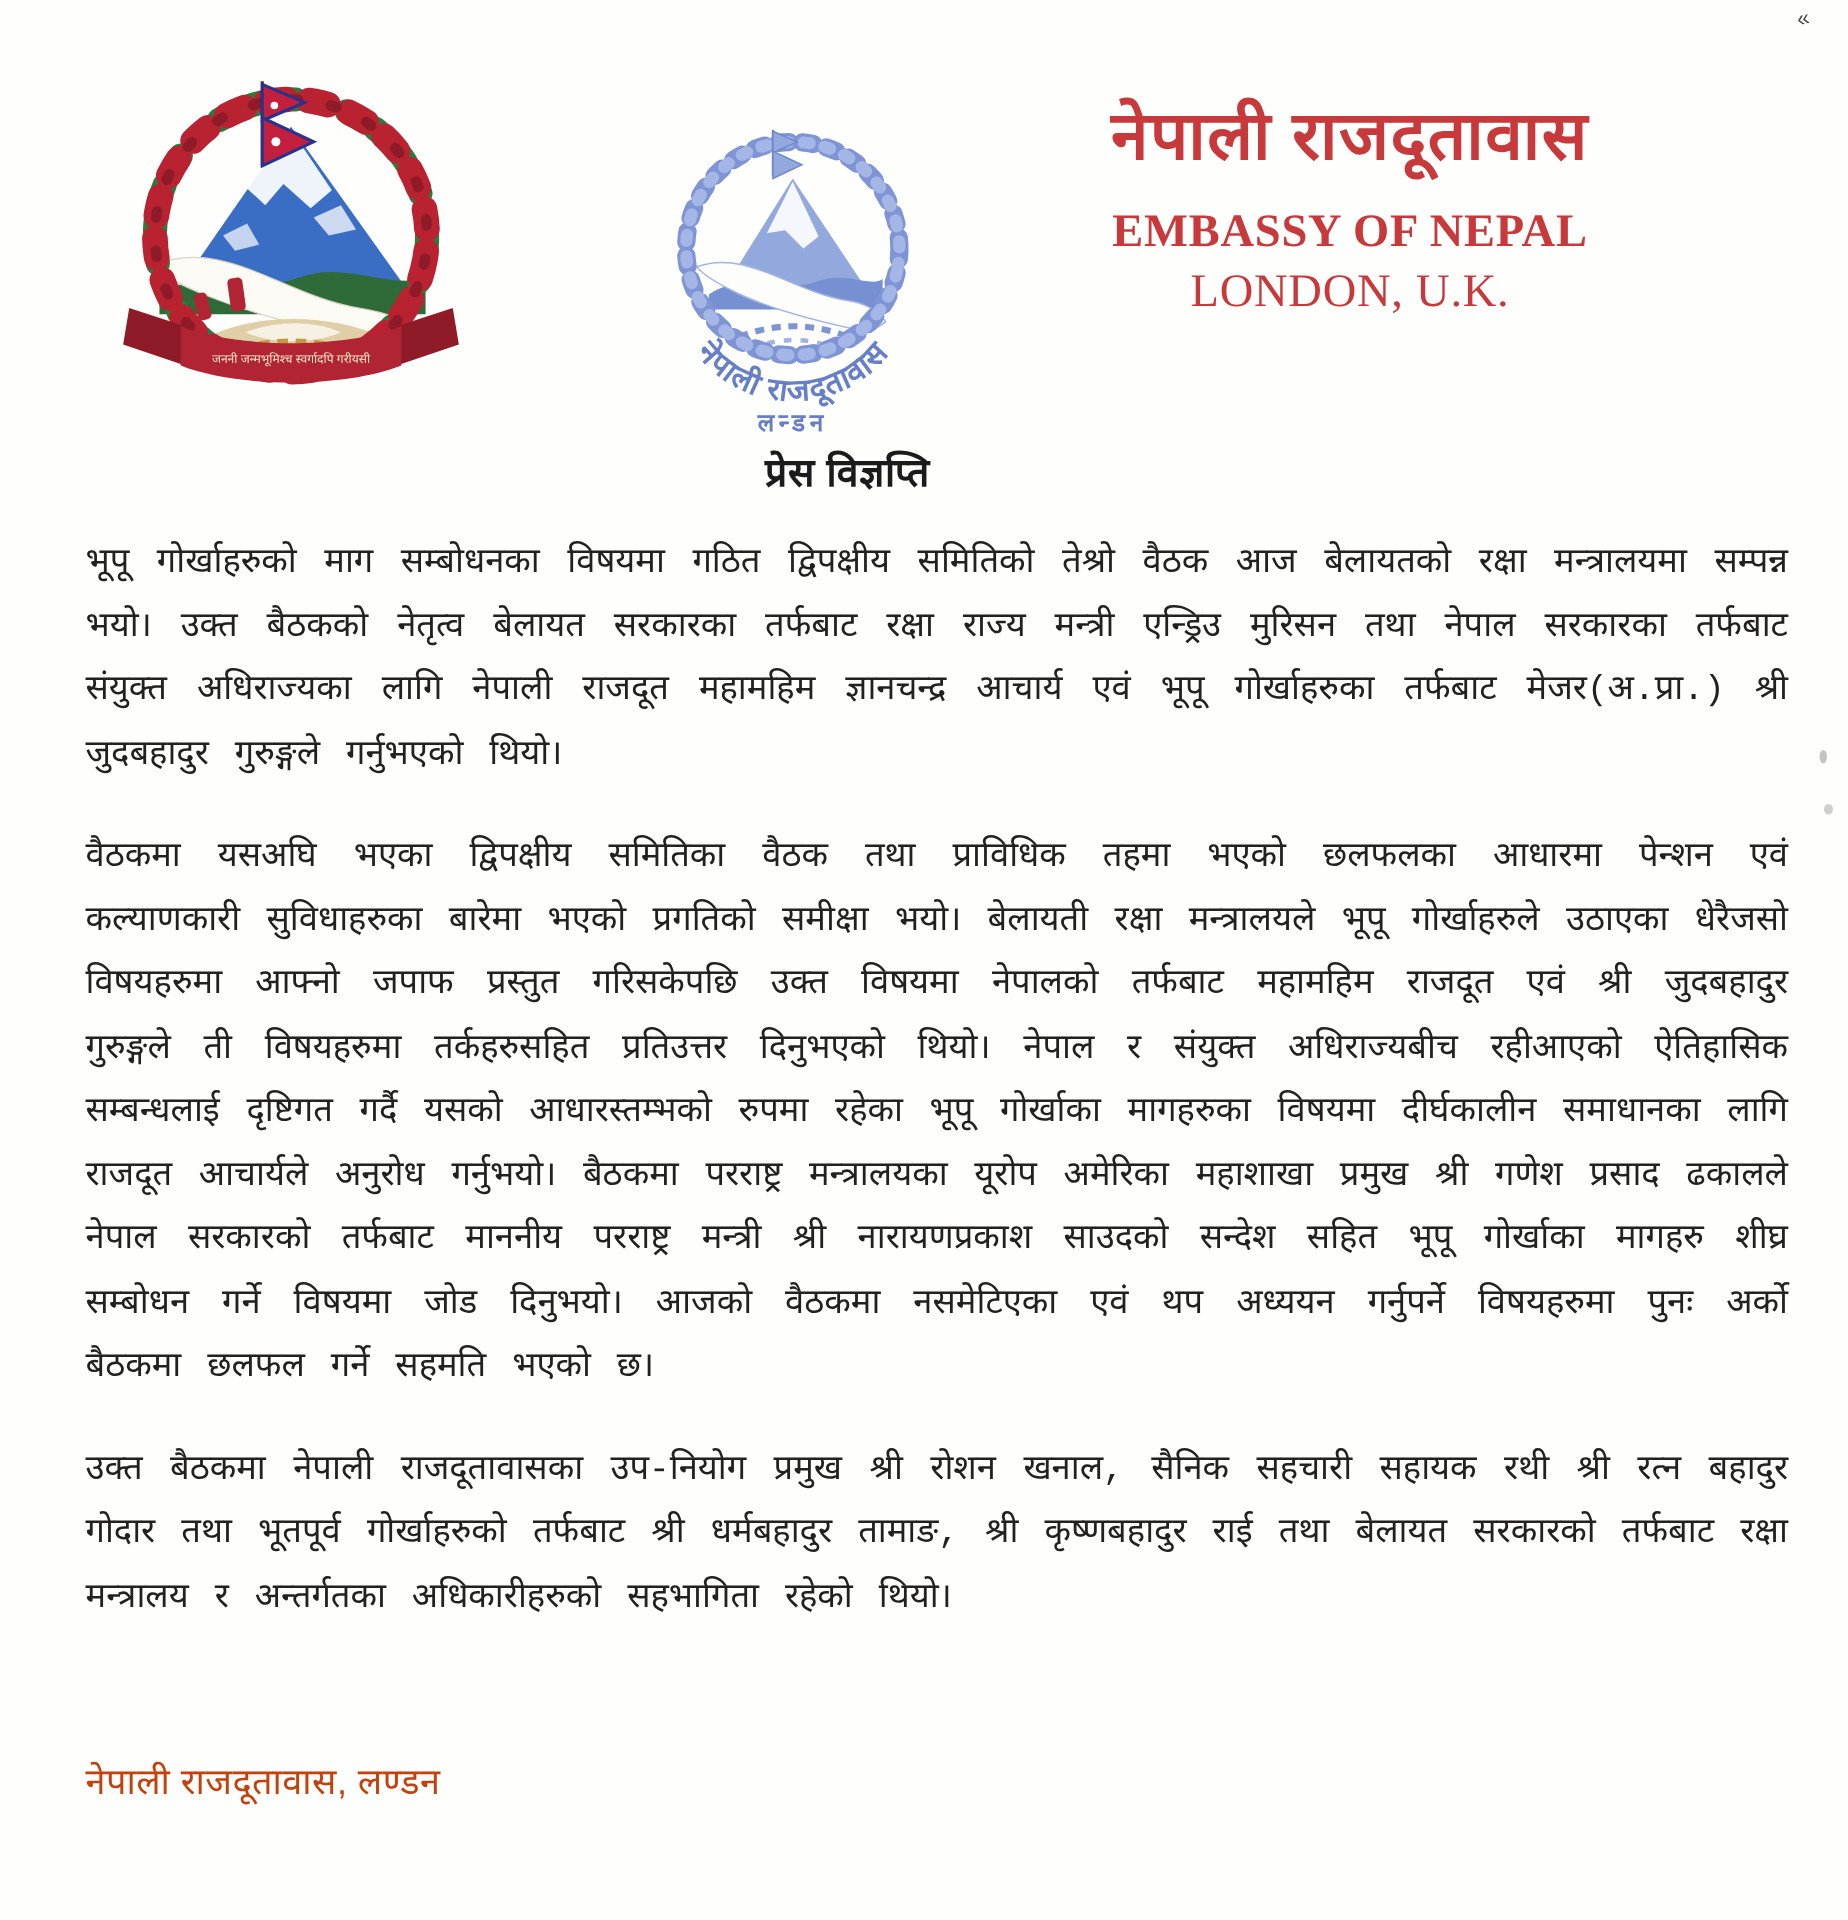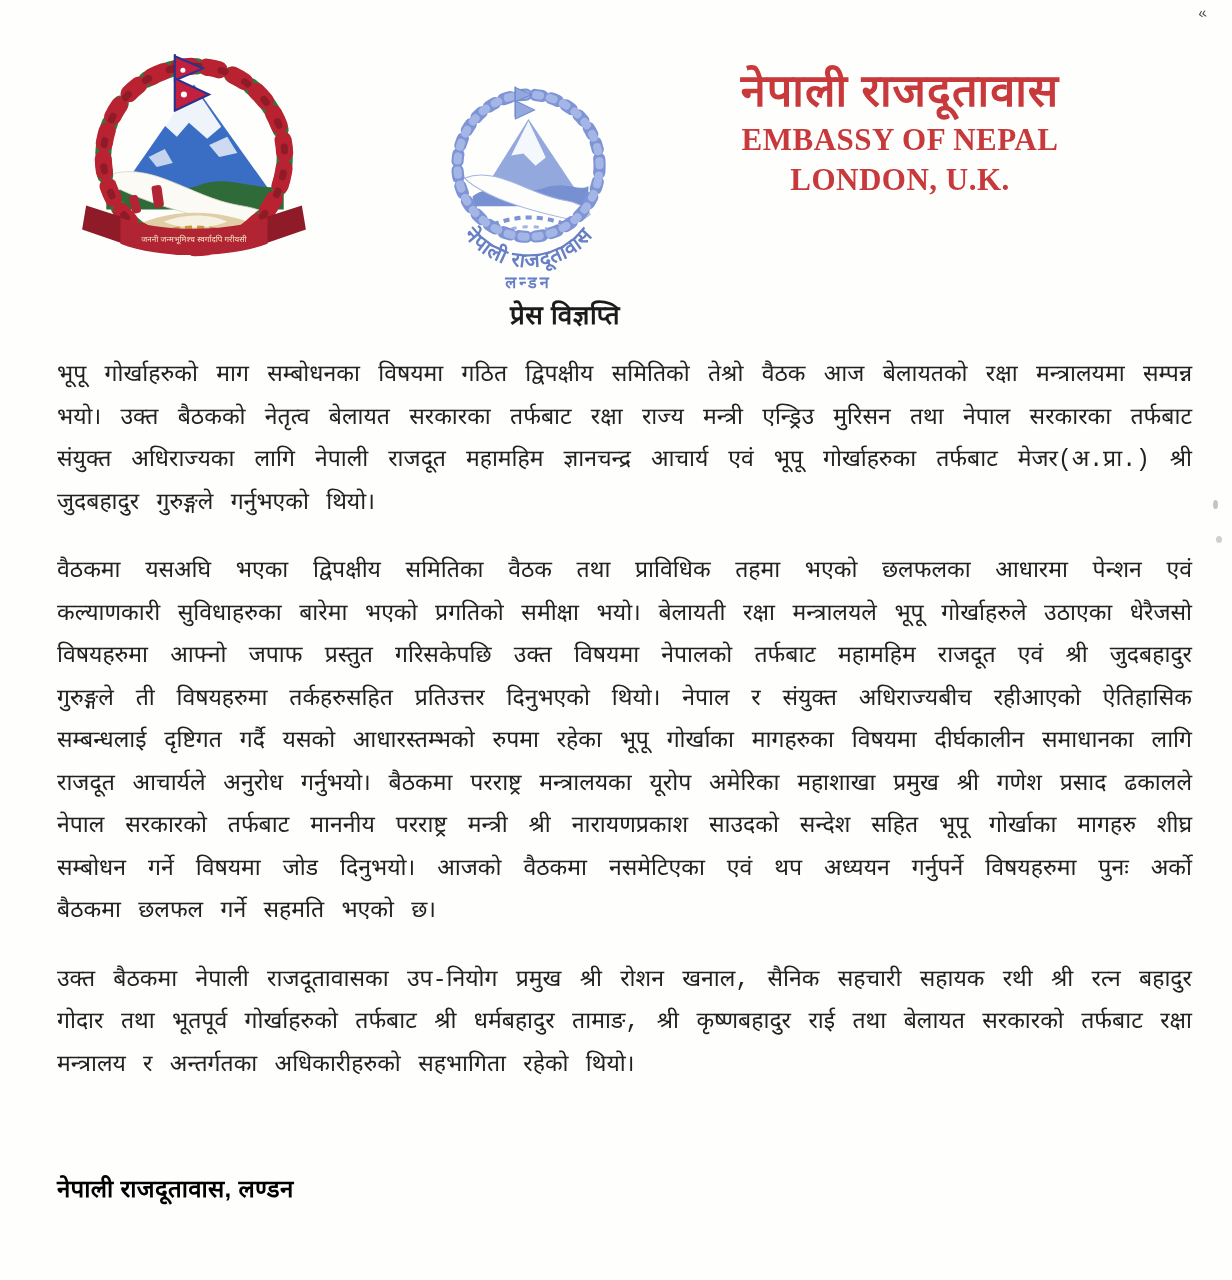--- a/index.html
+++ b/index.html
@@ -19,42 +19,43 @@
     position:absolute;left:620px;top:62px;width:560px;
     text-align:center;color:#c8393c;
   }
   .header-nepali{
     font-size:45px;font-weight:700;line-height:58px;
     letter-spacing:1px;
   }
   .header-english{
     font-family:"Liberation Serif","DejaVu Serif",serif;
     font-size:31px;font-weight:700;line-height:40px;letter-spacing:.5px;
+    margin-top:14px;
   }
   .header-city{
     font-family:"Liberation Serif","DejaVu Serif",serif;
-    font-size:31px;font-weight:700;line-height:40px;letter-spacing:.5px;
+    font-size:31px;font-weight:400;line-height:40px;letter-spacing:.5px;
   }
   
   .doc-title{
     position:absolute;left:0;top:296px;width:1130px;
     text-align:center;font-size:26px;font-weight:700;color:#1b1b1b;
     letter-spacing:.5px;
   }
   .body-text{
     position:absolute;left:57px;top:354px;width:1135px;
     font-size:23px;line-height:42.5px;
     text-align:justify;word-spacing:3.5px;
     color:#222120;
     font-family:Liberation Mono, monospace;
   }
   .body-text p{margin:0 0 26px 0;}
   .signoff{
     position:absolute;left:57px;top:1168px;
-    font-size:24px;line-height:42px;font-weight:700;color:#000000;
+    font-size:24px;line-height:42px;font-weight:400;color:#c2410c;
     letter-spacing:.3px;
   }
   .scan-artifact{
     position:absolute;right:26px;top:4px;
     font-size:15px;color:#4a4a4a;transform:rotate(-12deg);
   }
   .speck{position:absolute;background:#8a8a86;border-radius:50%;}
 </style>
 </head>
 <body>

